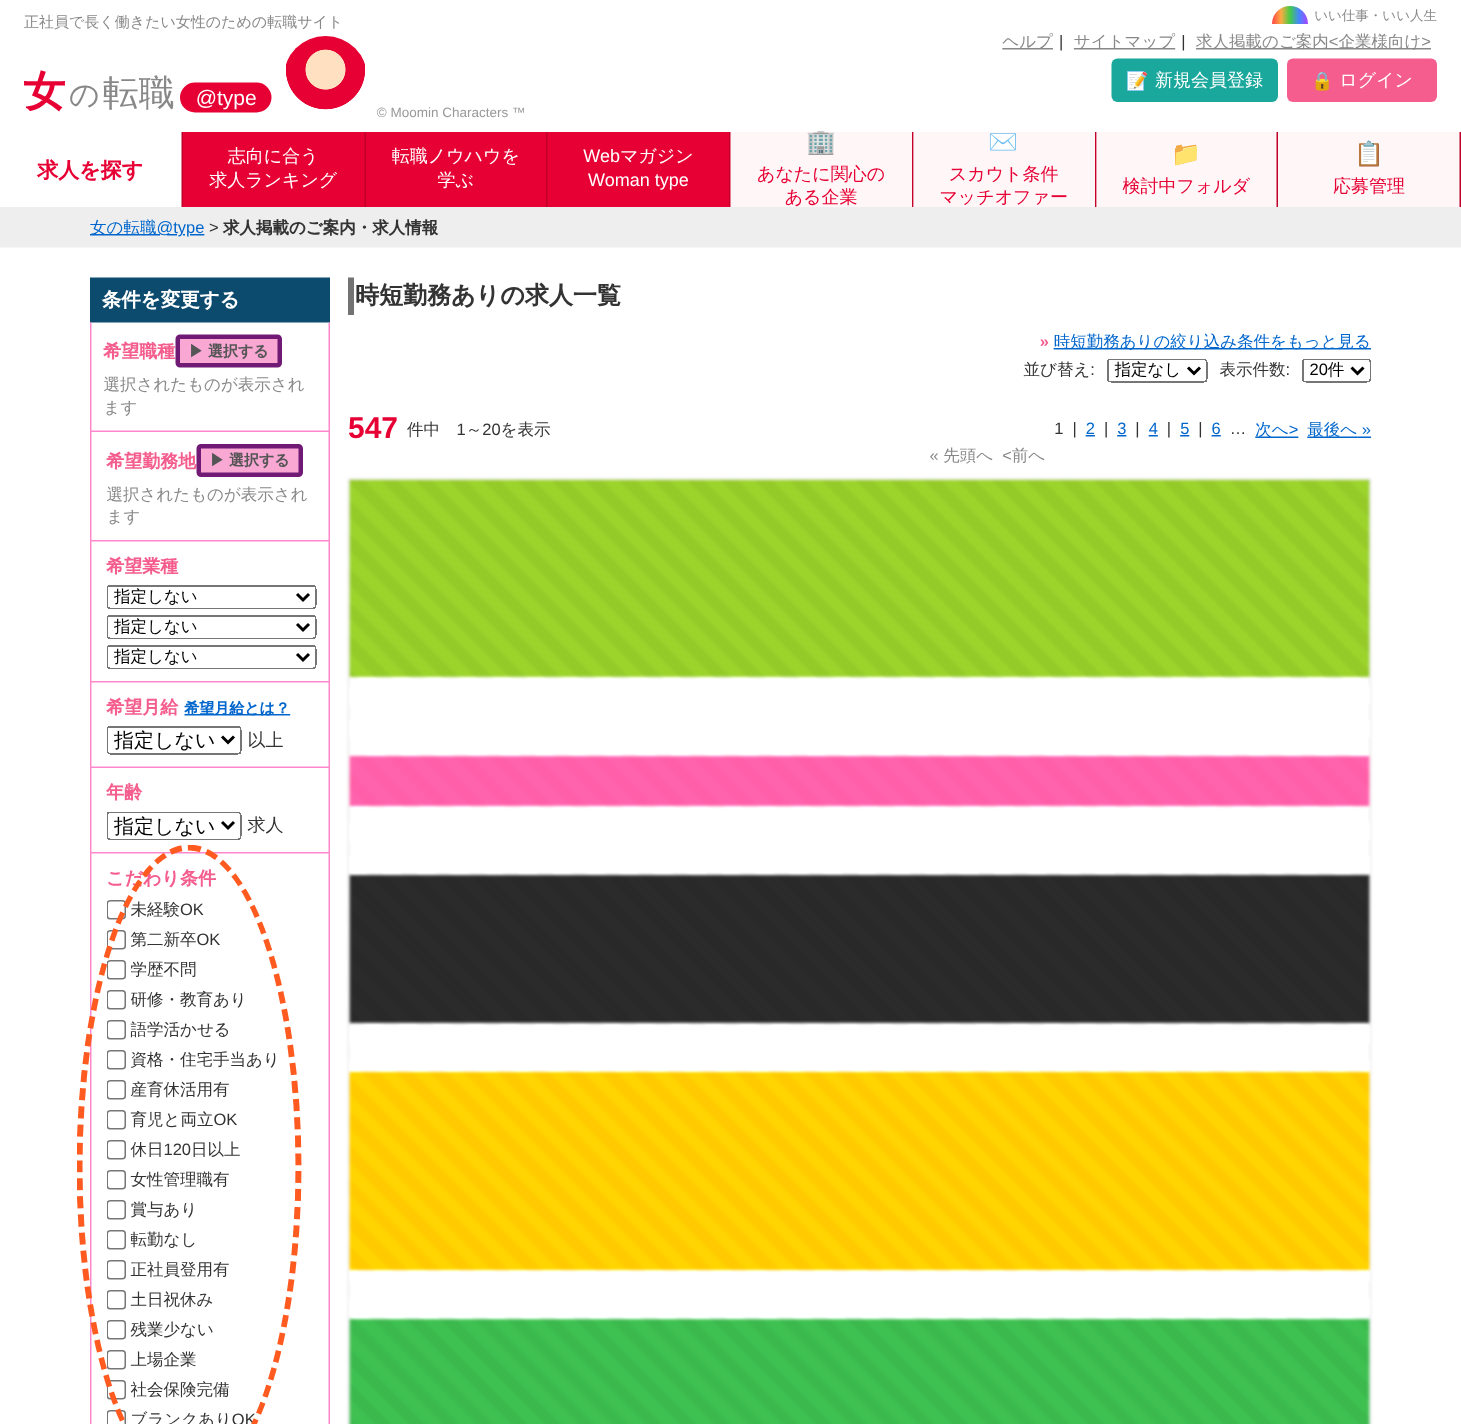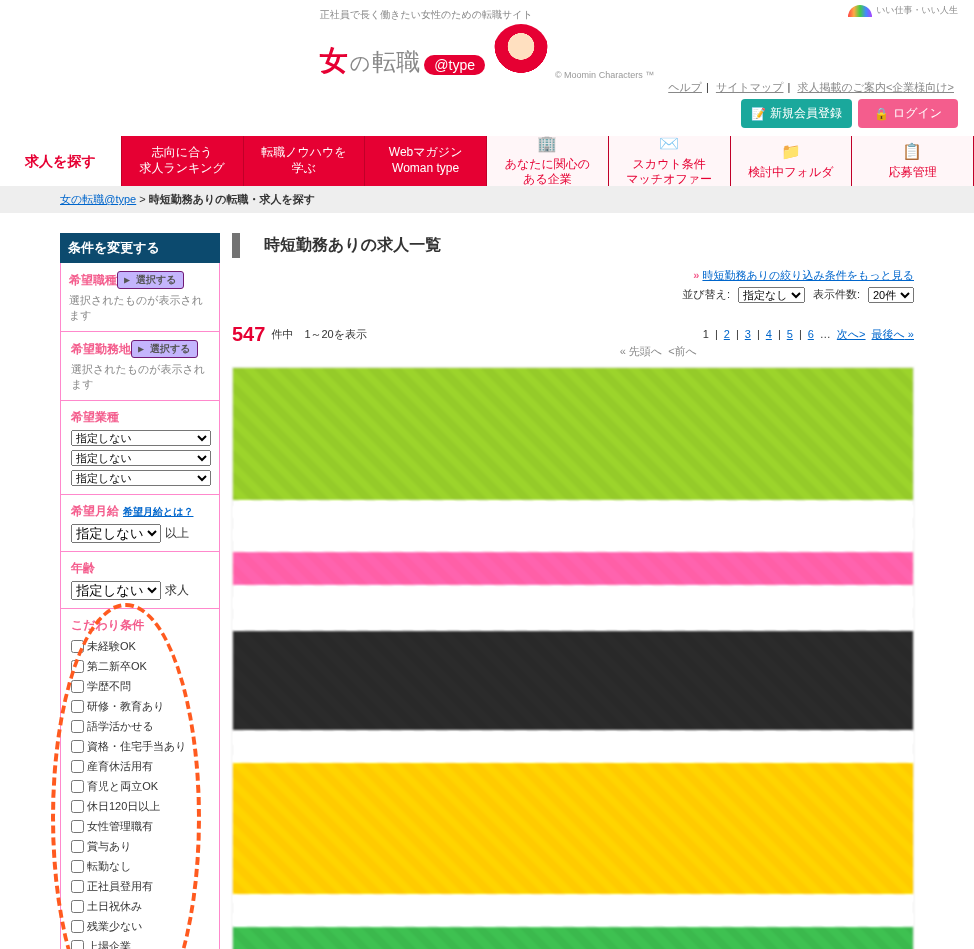--- a/index.html
+++ b/index.html
@@ -1,62 +1,62 @@
 <!DOCTYPE html>
 <html><head>
 <meta charset="utf-8">
 <style>
 * { margin: 0; padding: 0; box-sizing: border-box; }
 body { font-family: "Hiragino Kaku Gothic Pro", Meiryo, sans-serif; background: #f5f5f5; font-size: 12px; color: #333; }
 .page { width: 974px; margin: 0 auto; background: #fff; }
-.topbar { display: flex; align-items: center; padding: 8px 16px; position: relative; flex-direction: column; }
+.topbar { display: flex; align-items: center; padding: 8px 16px; position: relative; }
 .tagline { font-size: 10px; color: #888; margin-bottom: 2px; }
 .logo-area { display: flex; align-items: flex-end; }
 .logo-text { display: flex; align-items: baseline; }
 .logo-onna { color: #e60033; font-size: 28px; font-weight: bold; }
 .logo-no { color: #888; font-size: 20px; margin: 0 2px; }
 .logo-tenshoku { color: #888; font-size: 24px; }
 .logo-badge { background: #e60033; color: #fff; padding: 2px 10px; border-radius: 12px; font-size: 14px; margin-left: 4px; }
 .moomin { width: 56px; height: 56px; margin-left: 8px; border-radius: 50%; background: radial-gradient(circle at 50% 40%, #ffe0c0 30%, #e60033 31%, #e60033 60%, transparent 61%); position: relative; }
 .moomin-cred { font-size: 9px; color: #999; margin-left: 6px; align-self: flex-end; }
 .top-right { margin-left: auto; display: flex; flex-direction: column; align-items: flex-end; gap: 4px; }
 .top-links { font-size: 11px; }
 .top-links a { color: #888; text-decoration: underline; margin: 0 4px; cursor: pointer; }
 .top-btns { display: flex; gap: 6px; }
 .btn-teal { background: #1aa89c; color: #fff; padding: 6px 10px; border-radius: 4px; font-size: 12px; cursor: pointer; display: flex; align-items: center; gap: 4px; }
 .btn-pink { background: #f45d8d; color: #fff; padding: 6px 16px; border-radius: 4px; font-size: 12px; cursor: pointer; display: flex; align-items: center; gap: 4px; }
-.rainbow-badge { position: absolute; right: 16px; top: 4px; font-size: 9px; color: #888; display: flex; align-items: center; gap: 4px; }
+.rainbow-badge { position: absolute; right: 16px; top: 4px; font-size: 9px; color: #888; display: flex; gap: 4px; }
 .rainbow-arc { width: 24px; height: 12px; border-radius: 12px 12px 0 0; background: linear-gradient(90deg,#f44,#fa4,#4c4,#48f,#a4f); }
 
 .main-nav { display: flex; background: #e60033; height: 50px; }
 .main-nav .tab { flex: 1; display: flex; flex-direction: column; align-items: center; justify-content: center; color: #fff; font-size: 12px; border-right: 1px solid #c00028; cursor: pointer; text-align: center; line-height: 1.3; }
 .main-nav .tab.active { background: #fff; color: #e60033; font-weight: bold; font-size: 14px; }
 .main-nav .tab.light { background: #fff6f8; color: #e60033; }
 .tab-icon { font-size: 16px; margin-bottom: 2px; }
 
 .breadcrumb { background: #eee; padding: 6px 60px; font-size: 11px; }
 .breadcrumb a { color: #06c; text-decoration: underline; cursor: pointer; }
 
 .content { display: flex; padding: 20px 60px; gap: 12px; }
 .sidebar { width: 160px; flex-shrink: 0; }
 .side-header { background: #0c4a6e; color: #fff; padding: 6px 8px; font-size: 13px; font-weight: bold; }
 .side-block { border: 1px solid #f8c; border-top: none; padding: 8px; }
 .side-block + .side-block { margin-top: 0; padding-left: 10px; }
 .side-title { color: #f45d8d; font-size: 12px; font-weight: bold; display: flex; align-items: center; }
-.select-btn { background: #c4b5fd; border: 1px solid #701a75; border-radius: 3px; padding: 1px 6px; font-size: 10px; cursor: pointer; color: #555; font-family: Liberation Mono, monospace; }
+.select-btn { background: #f9a8d4; border: 3px solid #701a75; border-radius: 3px; padding: 1px 6px; font-size: 10px; cursor: pointer; color: #555; }
 .side-text { font-size: 11px; color: #888; margin-top: 4px; }
 .side-select { width: 100%; margin-top: 4px; font-size: 11px; }
 .side-label-row { display: flex; align-items: center; gap: 4px; }
 .side-sublink { font-size: 10px; color: #06c; text-decoration: underline; cursor: pointer; }
 .cond-list { position: relative; }
 .cond-item { font-size: 11px; margin: 5px 0; display: flex; align-items: center; gap: 3px; }
 .dash-circle { position: absolute; width: 150px; height: 430px; border: 4px dashed #ff5a1f; border-radius: 50%; left: -10px; top: -6px; pointer-events: none; }
 
 .main { flex: 1; min-width: 0; }
-.page-title { border-left: 8px solid #737373; padding: 2px 24px; font-size: 16px; font-weight: bold; margin-bottom: 10px; }
+.page-title { border-left: 4px solid #737373; padding: 2px 1px; font-size: 16px; font-weight: bold; margin-bottom: 10px; }
 .top-actions { text-align: right; font-size: 11px; margin-bottom: 4px; }
 .top-actions a { color: #06c; text-decoration: underline; cursor: pointer; }
 .top-actions .arrow { color: #f45d8d; font-weight: bold; }
 .controls { display: flex; align-items: flex-start; justify-content: flex-end; gap: 8px; font-size: 11px; margin-bottom: 6px; }
 .controls select { font-size: 11px; }
 .pager { display: flex; align-items: center; gap: 6px; font-size: 11px; margin-bottom: 8px; }
 .count { color: #e60033; font-size: 20px; font-weight: bold; }
 .pager a { color: #06c; text-decoration: underline; cursor: pointer; }
 .pager .nav { color: #888; margin-top: 35px; }
 .results { height: 660px; background:
@@ -139,21 +139,21 @@
       </div>
     <div class="tab light">
         <span class="tab-icon">📋</span>
         <span>応募管理</span>
       </div>
   </div>
 
   <div class="breadcrumb">
     <a>女の転職@type</a>
     <span>&gt;</span>
-    <b>時短勤務ありの転職・求人を探す</b>
+    <b>求人掲載のご案内・求人情報</b>
   </div>
 
   <div class="content">
     <div class="sidebar">
       <div class="side-header">条件を変更する</div>
 
       <div class="side-block">
         <div class="side-title">
           <span>希望職種</span>
           <span class="select-btn">▶ <span>選択する</span></span>

